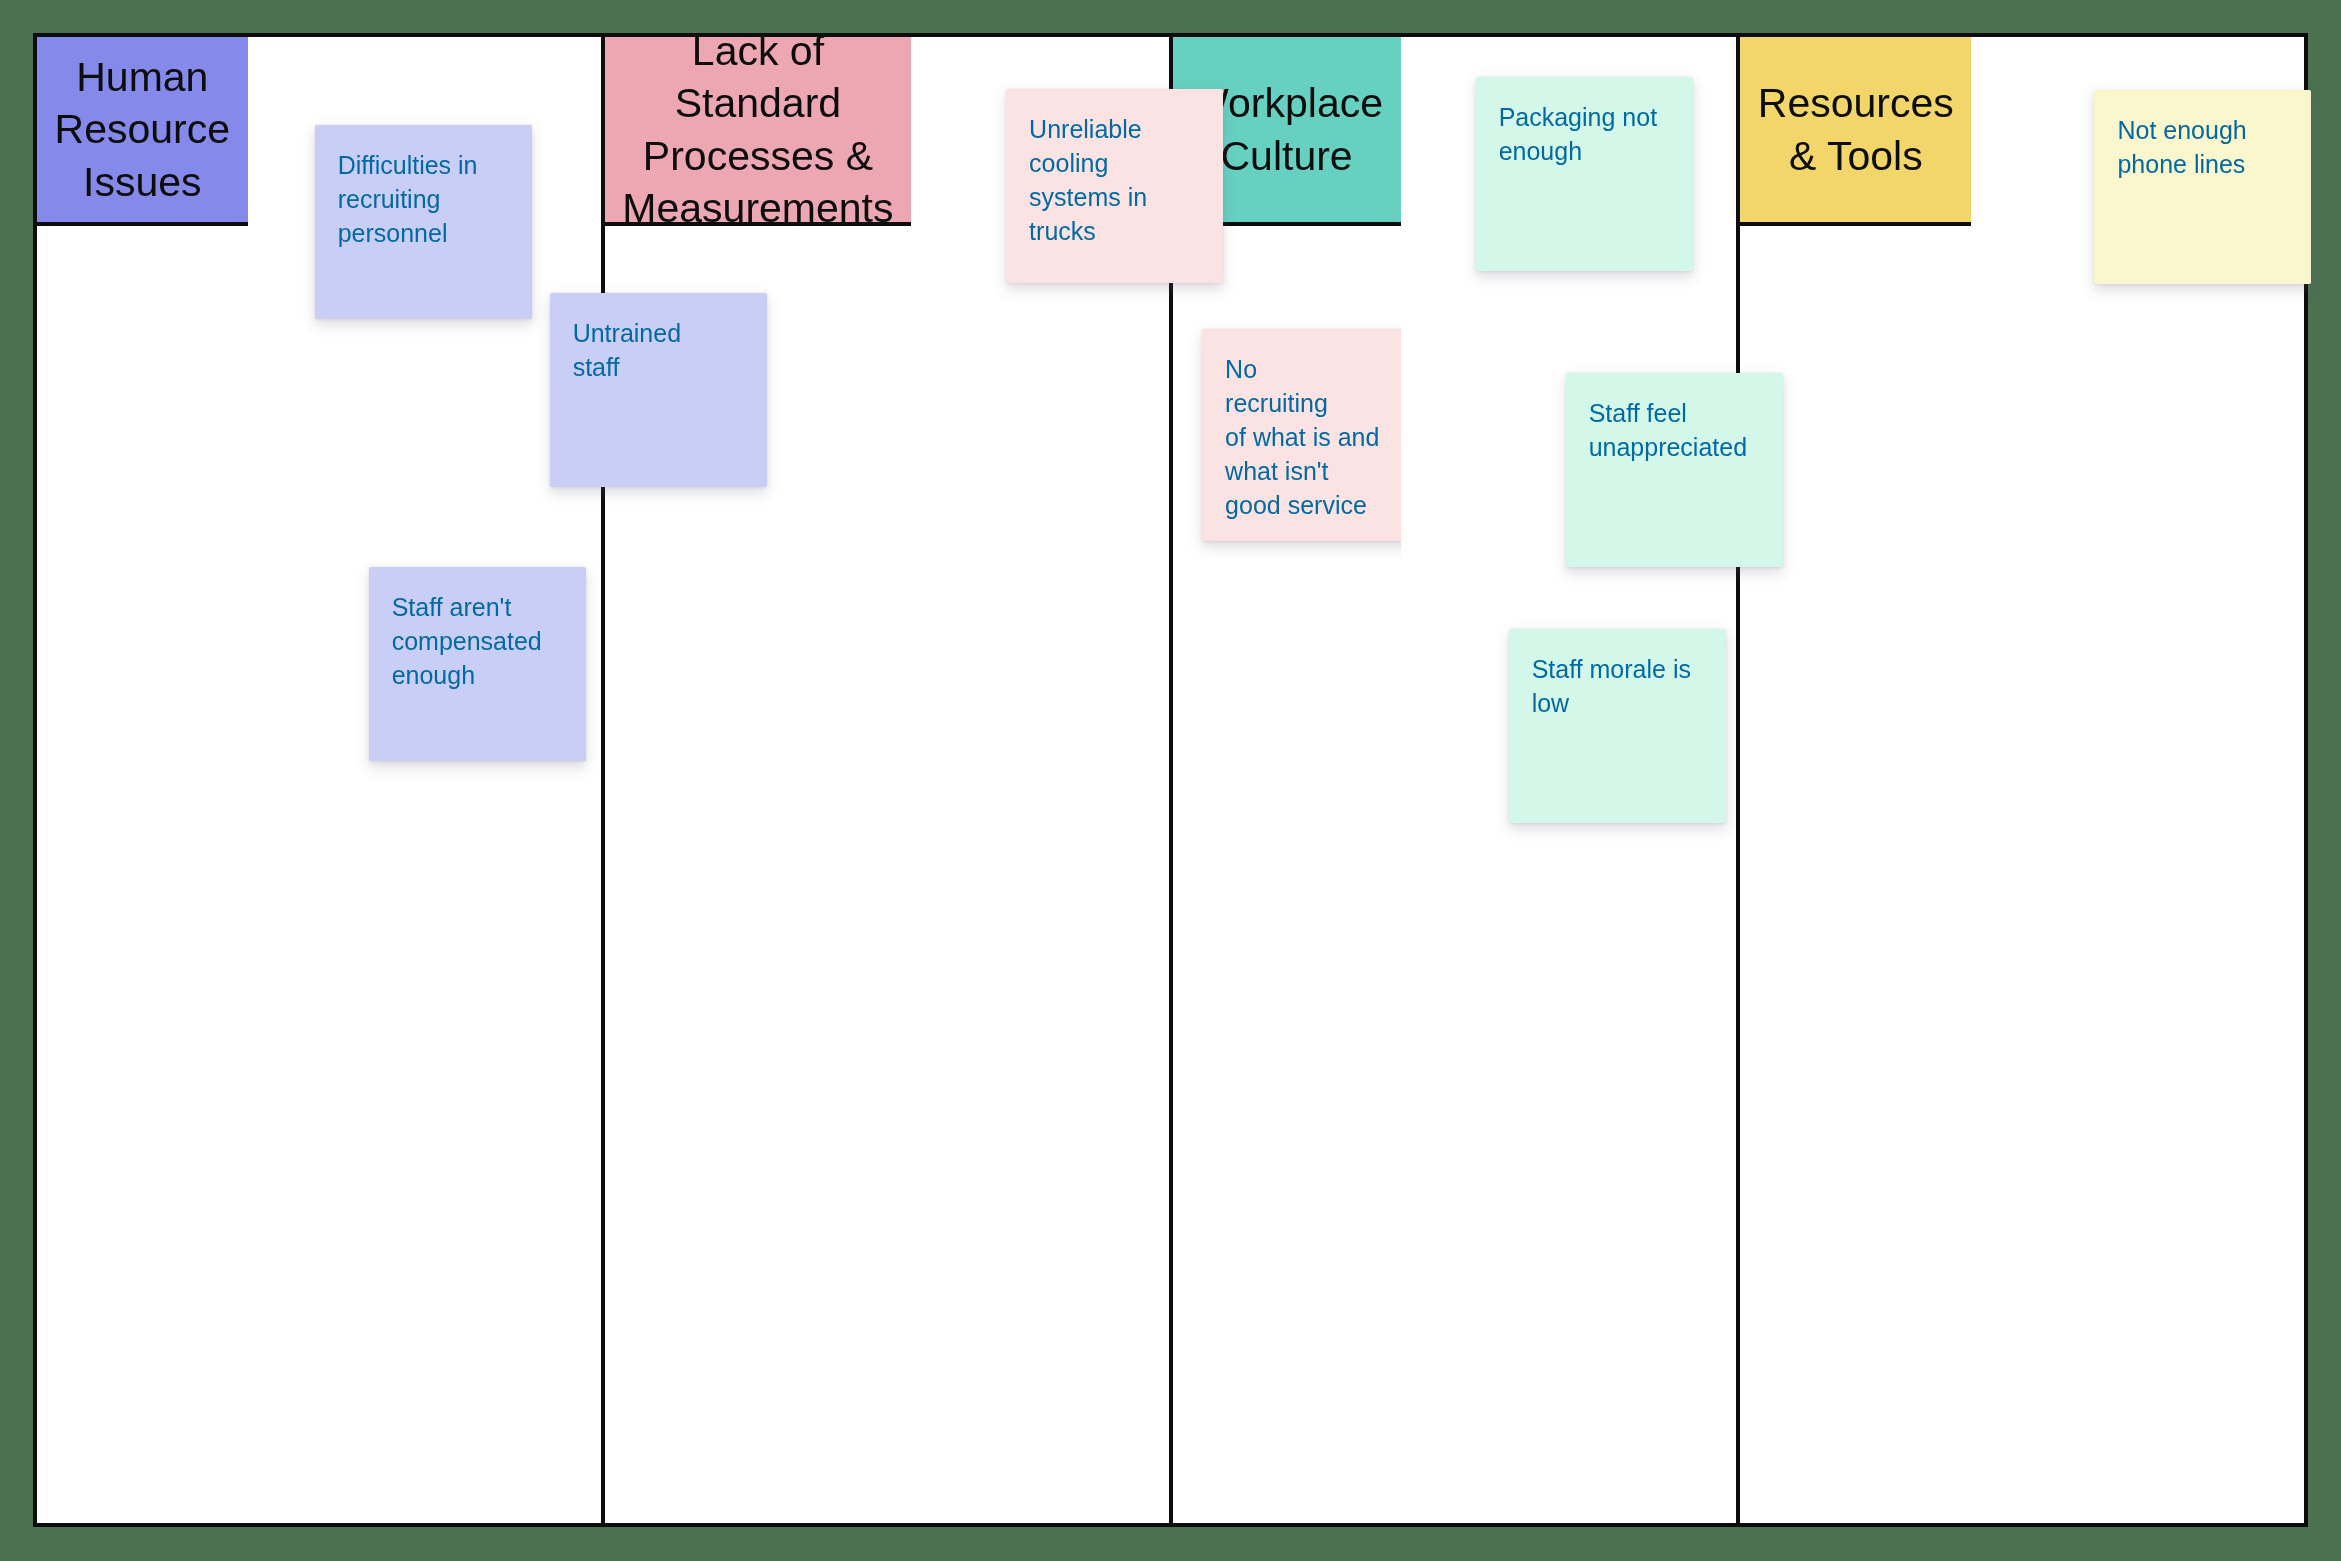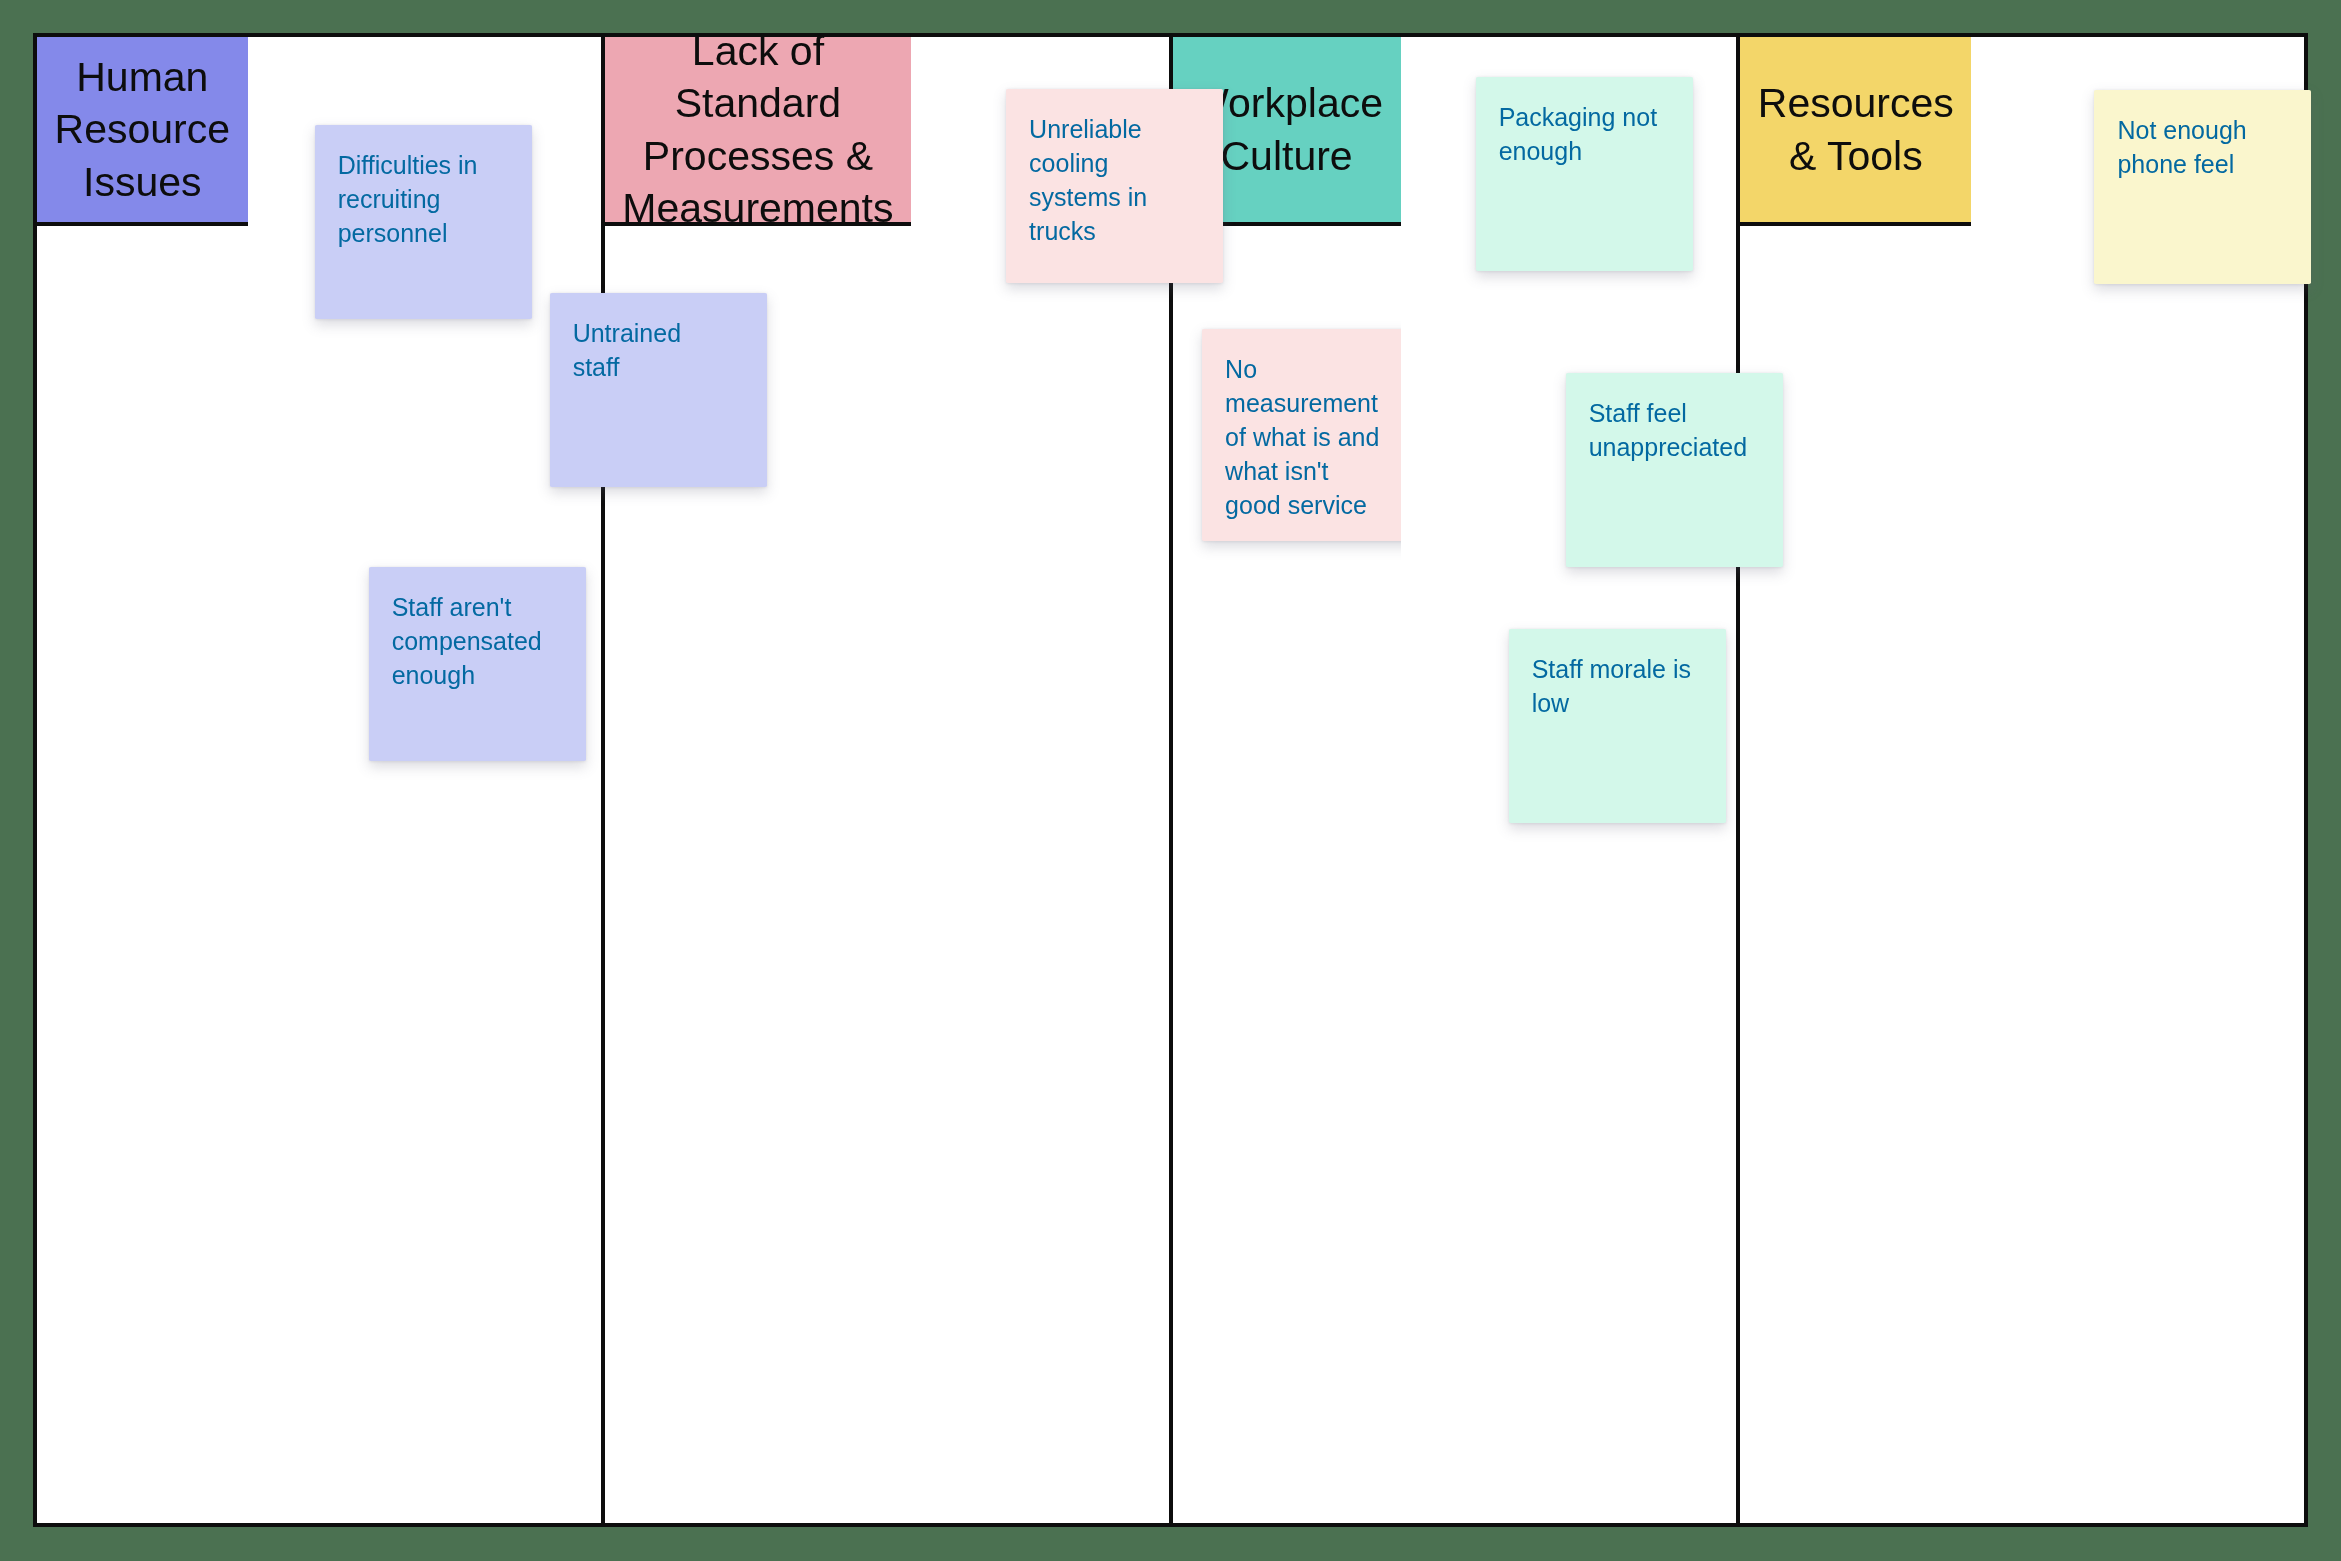--- a/index.html
+++ b/index.html
@@ -96,21 +96,21 @@
       <span class="col-title">Lack of Standard
 Processes &amp;
 Measurements</span>
     </div>
     <div class="col-body">
         <div class="note" style="left: 95px; top: 52px; background: rgb(251, 227, 227);">Unreliable
 cooling
 systems in
 trucks</div>
         <div class="note" style="left: 291px; top: 292px; background: rgb(251, 227, 227);">No
-measurement
+recruiting
 of what is and
 what isn't
 good service</div>
       </div>
   </div>
 
   <div class="column">
     <div class="col-header" style="background: rgb(102, 209, 193);">
       <span class="col-title">Workplace Culture</span>
     </div>
@@ -123,18 +123,18 @@
 low</div>
       </div>
   </div>
 
   <div class="column">
     <div class="col-header" style="background: rgb(243, 214, 105);">
       <span class="col-title">Resources &amp; Tools</span>
     </div>
     <div class="col-body">
         <div class="note" style="left: 123px; top: 53px; background: rgb(250, 246, 205);">Not enough
-phone feel</div>
+phone lines</div>
       </div>
   </div>
 
 </div>
 
 
 </body></html>

